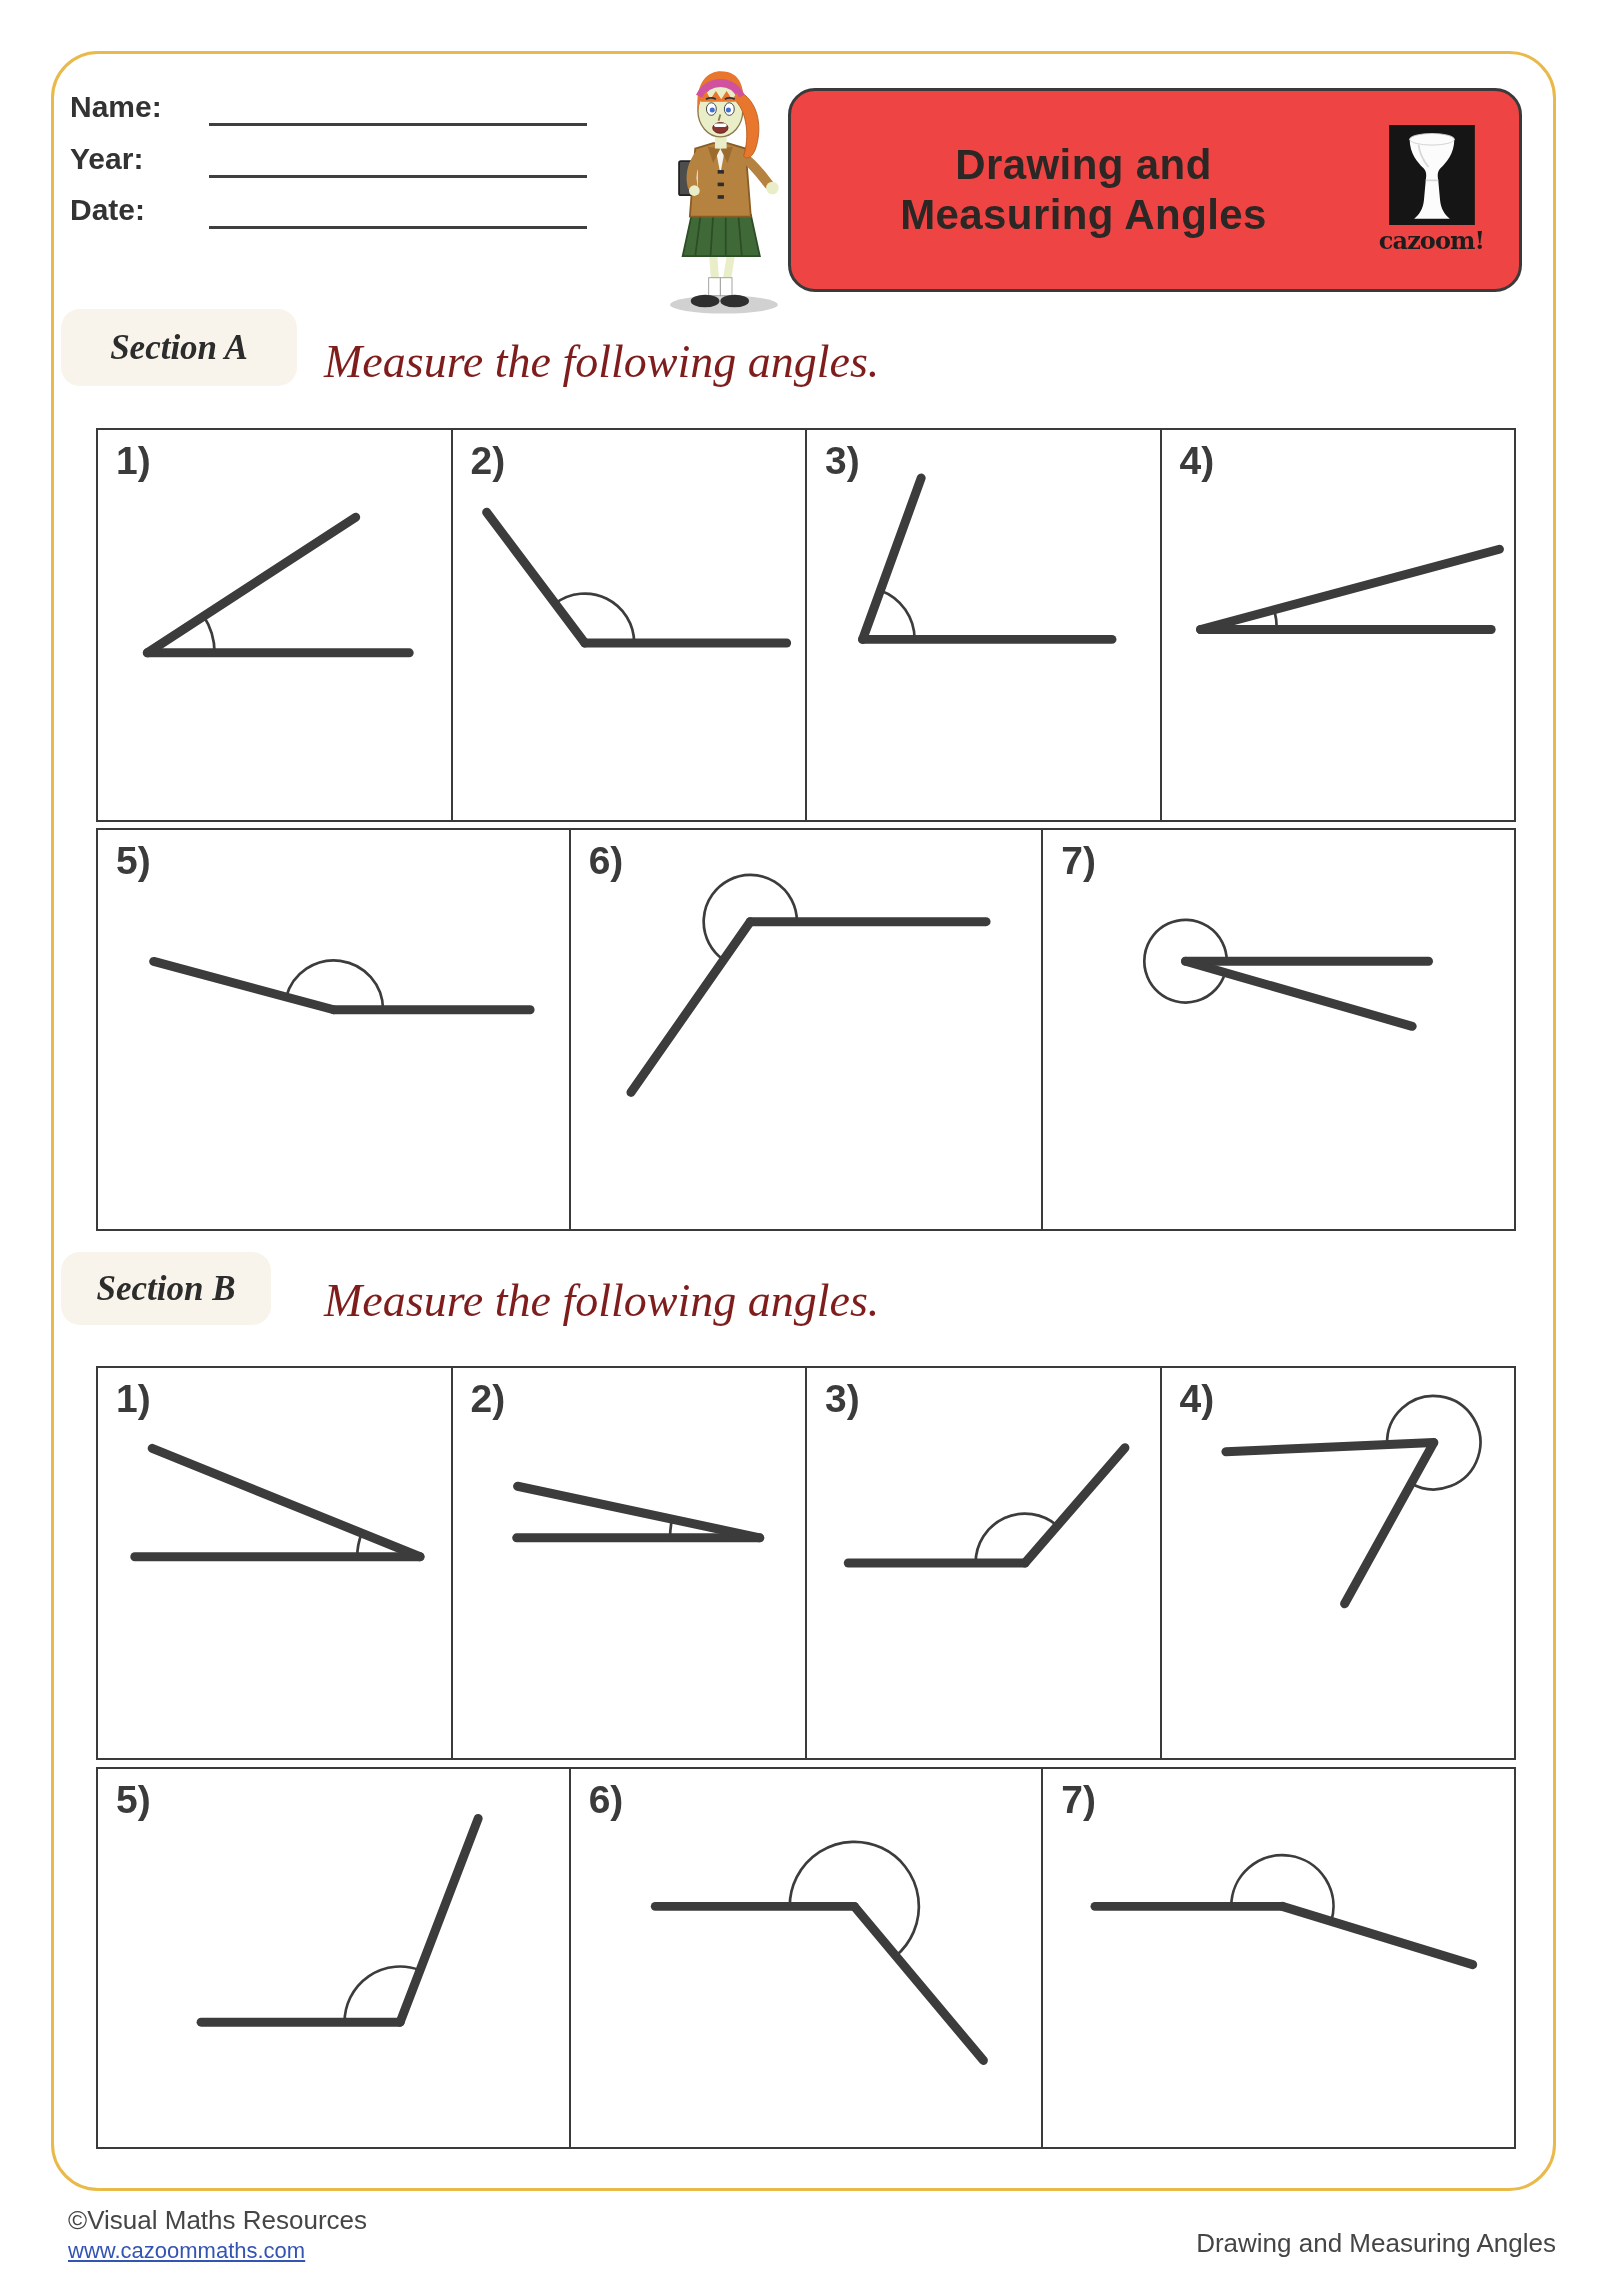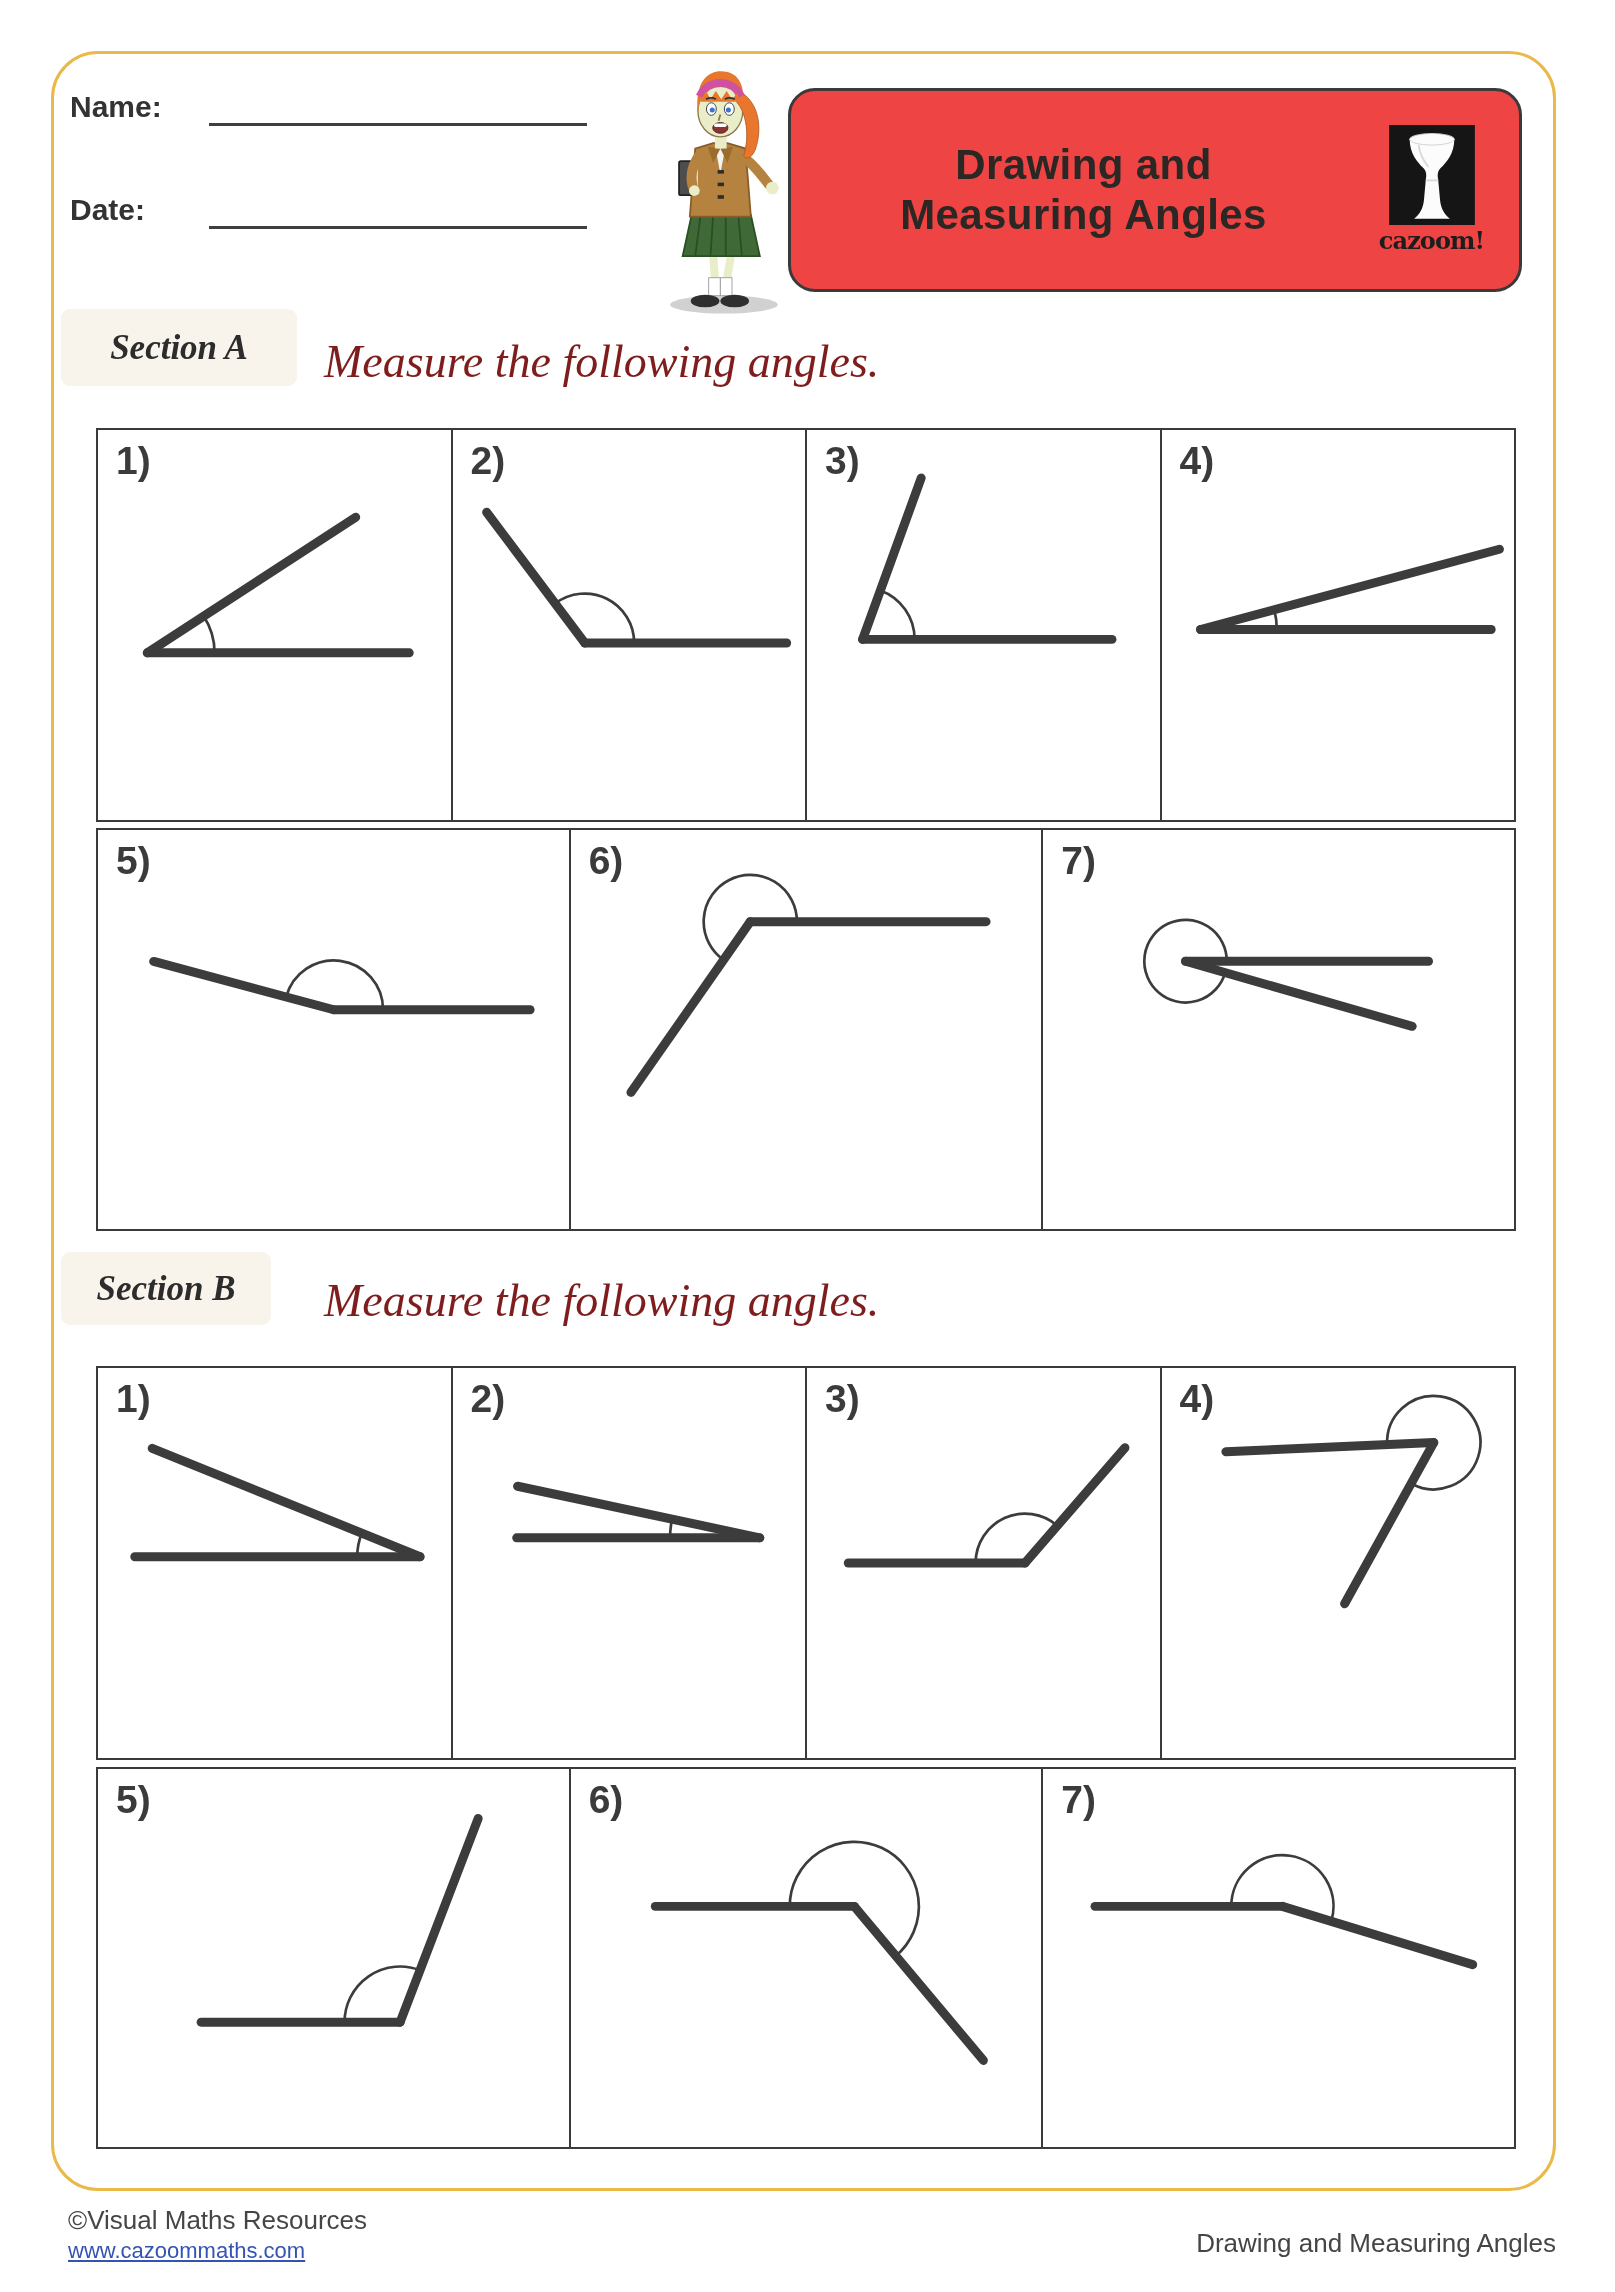--- a/index.html
+++ b/index.html
@@ -22,21 +22,21 @@
   .titlebox .ttl { flex:1; text-align:center; font-size:42px; line-height:1.2;
                    font-weight:bold; color:#2b2724; letter-spacing:0.4px; }
   .logo { width:143px; text-align:center; }
   .logo .drum { width:86px; height:100px; display:block; margin:0 auto; }
   .logo .lg-text { font-family:"DejaVu Serif", serif; font-weight:bold; font-size:24px;
                    color:#1d1d1d; letter-spacing:-0.9px; margin-top:1.8px; }
 
   .girl { position:absolute; left:627px; top:57px; }
 
   
-  .pill { position:absolute; background:#f8f4eb; border-radius:9px;
+  .pill { position:absolute; background:#f8f4eb; border-radius:19px;
           display:flex; align-items:center; justify-content:center;
           font-family:"Liberation Serif", serif; font-style:italic; font-weight:bold;
           font-size:35px; color:#2c2c2c; }
   #pill-a { left:61px; top:309px; width:236px; height:77px; }
   #pill-b { left:61px; top:1252px; width:210px; height:73px; }
   .instruction { position:absolute; left:324px; font-family:"Liberation Serif", serif;
                  font-style:italic; font-size:46px; color:#7f1d1d; }
   #instr-a { top:335px; } #instr-b { top:1274px; }
 
   
@@ -61,20 +61,24 @@
   .f-right { position:absolute; right:60px; top:2228px; font-size:26px; color:#454545;margin-left:41px; }
 </style>
 </head>
 <body>
 
 <div class="page">
   <div class="frame"></div>
 
   <div class="hdr-row" id="hdr-name">
     <div class="lbl">Name:</div>
+    <div class="line"></div>
+  </div>
+  <div class="hdr-row" id="hdr-year">
+    <div class="lbl">Year:</div>
     <div class="line"></div>
   </div>
   <div class="hdr-row" id="hdr-date">
     <div class="lbl">Date:</div>
     <div class="line"></div>
   </div>
 
   <svg class="girl" width="184" height="262" viewBox="0 0 205 292">
     <ellipse cx="108" cy="276" rx="60" ry="10" fill="#bdbdbd" opacity="0.7"></ellipse>
     <line x1="96" y1="220" x2="99" y2="262" stroke="#e9edc8" stroke-width="9"></line>

